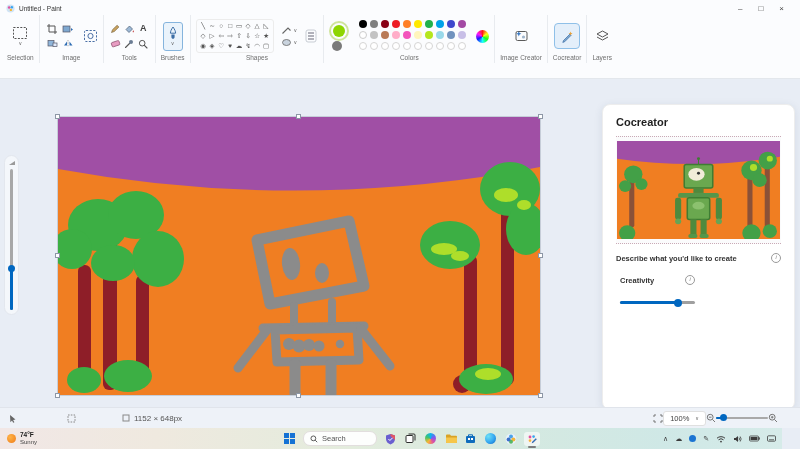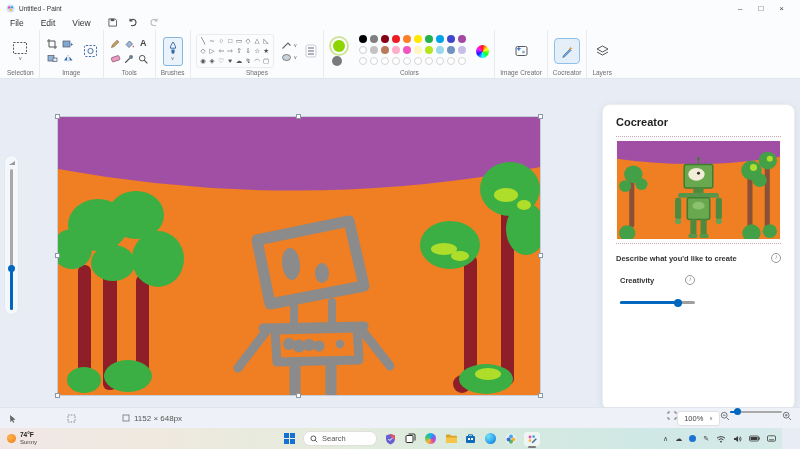--- a/index.html
+++ b/index.html
@@ -70,21 +70,21 @@
   .style-thumb{width:15px;height:15px;border-radius:3px;background:radial-gradient(circle at 35% 35%,#e7ebf2,#9fb0c8);
                border:1px solid #cfd4dc;flex:none;}
   .style-text{font-size:7.5px;color:#333;line-height:1.25;width:32px;}
   .hslider{position:relative;height:3px;border-radius:2px;background:#9f9f9f;margin-top:16px;}
   .hfill{position:absolute;left:0;top:0;height:3px;border-radius:2px;background:#0067c0;}
   .hdot{position:absolute;right:-3px;top:-2.5px;width:8px;height:8px;border-radius:50%;background:#0067c0;}
   
   .statusbar{position:absolute;left:0;right:0;bottom:21px;height:20px;background:#eef2f8;border-top:1px solid #e0e4eb;
              display:flex;align-items:center;font-size:8px;color:#555;}
   .sb-size{display:flex;align-items:center;gap:4px;}
-  .sb-right{margin-left:auto;display:flex;align-items:flex-start;padding-right:8px;}
+  .sb-right{margin-left:auto;display:flex;align-items:center;padding-right:22px;}
   .zoombox{display:flex;align-items:center;gap:6px;background:#fff;border:1px solid #e0e0e0;border-radius:3px;
            padding:2px 6px;font-size:7.5px;color:#444;}
   .zslider{position:relative;width:52px;height:2.5px;background:#a9a9a9;border-radius:2px;}
   .zfill{position:absolute;left:0;top:0;height:2.5px;background:#0067c0;border-radius:2px;}
   .zdot{position:absolute;right:-3px;top:-2.5px;width:7px;height:7px;border-radius:50%;background:#0067c0;}
   
   .taskbar{position:absolute;left:0;right:18px;bottom:0;height:21px;display:flex;align-items:center;
      background:linear-gradient(90deg,#f1e7e6,#efe9df 20%,#e3ecdd 45%,#d5e9e0 65%,#cfe8e6 85%,#d6ebe9);}
   .weather{display:flex;align-items:center;gap:4px;padding-left:7px;}
   .weather-texts{display:flex;flex-direction:column;line-height:1.05;}
@@ -120,43 +120,20 @@
         </svg>
     </span>
     <span class="title-text">Untitled - Paint</span>
     <div class="win-controls">
       <span>–</span>
       <span>□</span>
       <span>×</span>
     </div>
   </div>
 
-  <div class="menubar">
-    <span id="menu-items" style="display:flex;">
-        <span class="menu-item">File</span>
-        <span class="menu-item">Edit</span>
-        <span class="menu-item">View</span>
-      </span>
-    <span class="menu-iconbtn">
-      <svg width="9" height="9" viewBox="0 0 10 10">
-          <path d="M1 1h7l1.5 1.5V9H1z" fill="none" stroke="#555" stroke-width="1"></path>
-          <rect x="3" y="1" width="4" height="2.5" fill="#555"></rect>
-        </svg>
-    </span>
-    <span class="menu-iconbtn">
-      <svg width="10" height="9" viewBox="0 0 10 9">
-          <path d="M2 3 L2 1 M2 3 L4 3 M2 3 C4 0.5 8 1 8 4.5 C8 7.5 5 8 3.5 7.5" fill="none" stroke="#444" stroke-width="1.1" stroke-linecap="round"></path>
-        </svg>
-    </span>
-    <span class="menu-iconbtn">
-      <svg width="10" height="9" viewBox="0 0 10 9">
-          <path d="M8 3 L8 1 M8 3 L6 3 M8 3 C6 0.5 2 1 2 4.5 C2 7.5 5 8 6.5 7.5" fill="none" stroke="#b8b8b8" stroke-width="1.1" stroke-linecap="round"></path>
-        </svg>
-    </span>
-  </div>
 
   <div class="ribbon">
 
     <div class="rsec">
       <div class="rsec-body" style="flex-direction:column;gap:1px;">
         <svg width="16" height="14" viewBox="0 0 16 14">
             <rect x="1.5" y="1.5" width="13" height="11" fill="none" stroke="#555" stroke-width="1" stroke-dasharray="2 1.4"></rect>
           </svg>
         <span class="caret">∨</span>
       </div>

